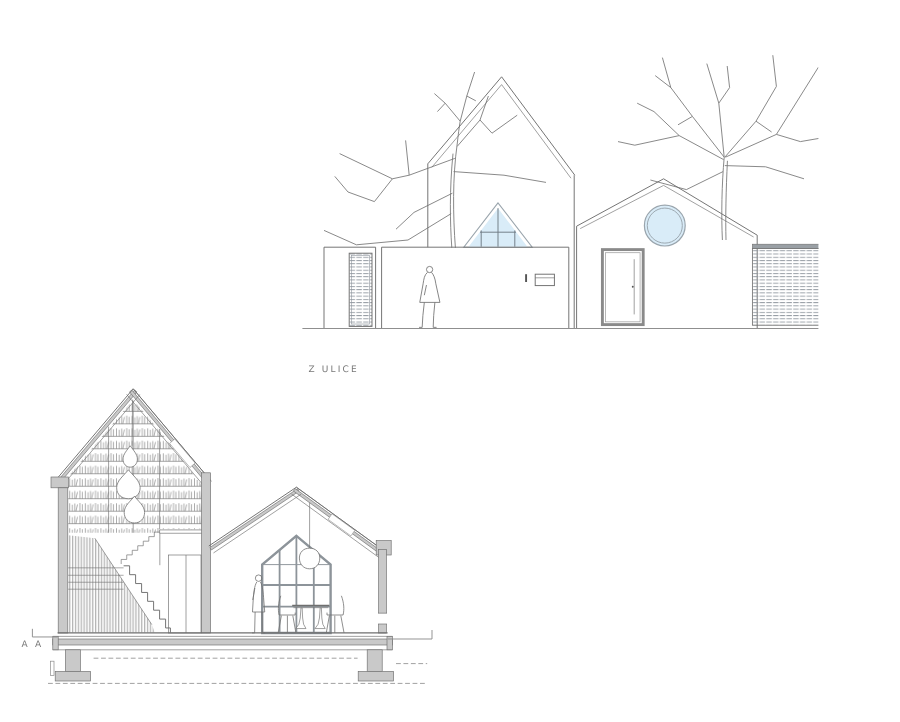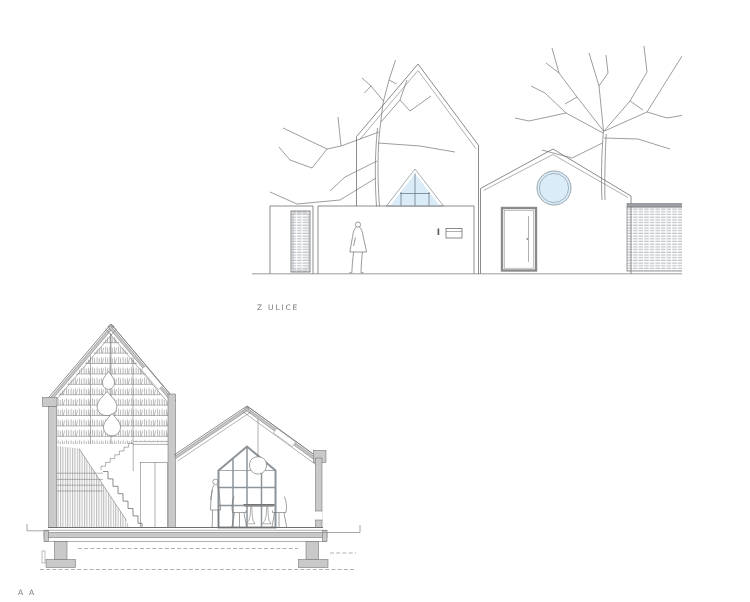--- a/index.html
+++ b/index.html
@@ -2,21 +2,21 @@
 <html style="--background: #ffffff; --line: #6f6f6f; --light-line: #8f8f8f; --poche-gray: #c9c9c9; --glazing-blue: #d9ecf8; --frame-gray: #9aa5ad; --label-text: #787878;"><head>
 <meta charset="utf-8">
 <style>
   html,body{margin:0;padding:0;background:#fff;}
   .canvas{position:relative;width:682px;height:602px;background:var(--background,#fff);
           font-family:"DejaVu Sans",sans-serif;overflow:hidden;}
   .canvas svg{position:absolute;left:0;top:0;}
   .caption{position:absolute;color:var(--label-text,#787878);font-size:7.5px;
            letter-spacing:1.8px;white-space:pre;}
   #cap-elev{left:257px;top:303px;}
-  #cap-sect{left:18px;top:588px;}
+  #cap-sect{left:18px;top:532px;}
   .ln{stroke:var(--line,#6f6f6f);fill:none;stroke-width:.8;}
   .thin{stroke-width:.55;}
   .bold{stroke-width:1.05;}
   .poche{fill:var(--poche-gray,#c9c9c9);stroke:var(--line,#6f6f6f);stroke-width:.55;}
   .glz{fill:var(--glazing-blue,#d9ecf8);}
   .frm{stroke:var(--frame-gray,#9aa5ad);fill:none;}
   .soft{stroke:var(--light-line,#8f8f8f);fill:none;}
   .dash{stroke:var(--light-line,#8f8f8f);stroke-dasharray:4 2.2;fill:none;stroke-width:.7;}
   .tree{stroke:#7c7c7c;fill:none;stroke-width:.75;stroke-linejoin:round;}
   .wht{fill:#ffffff;}

